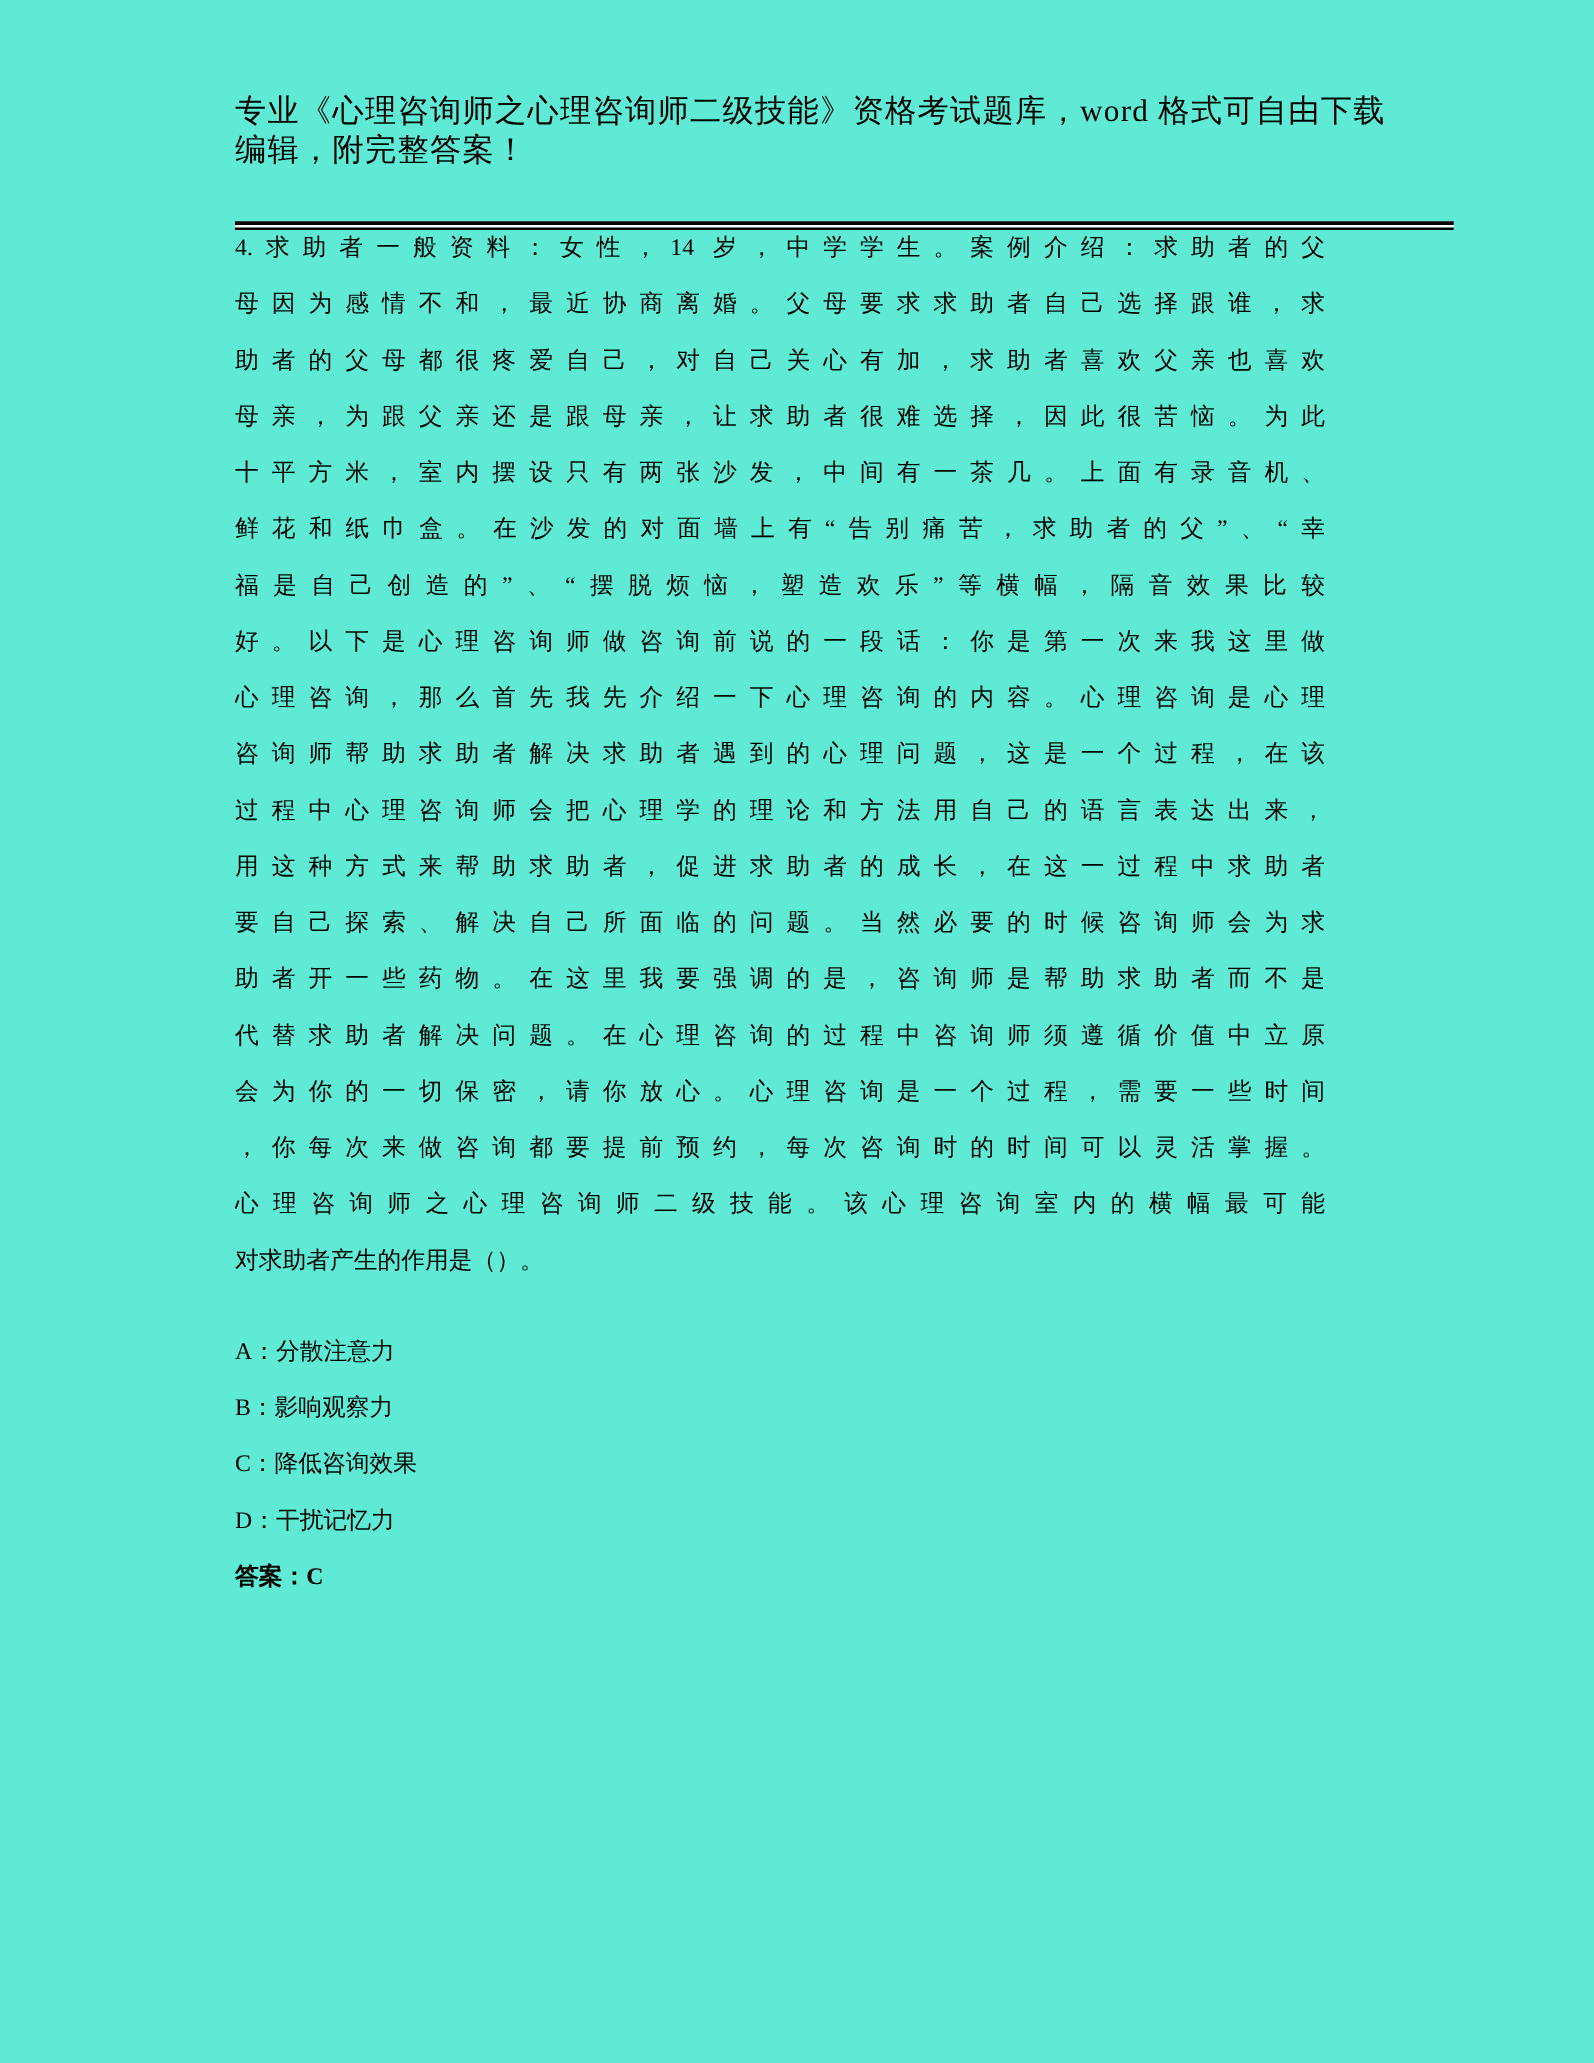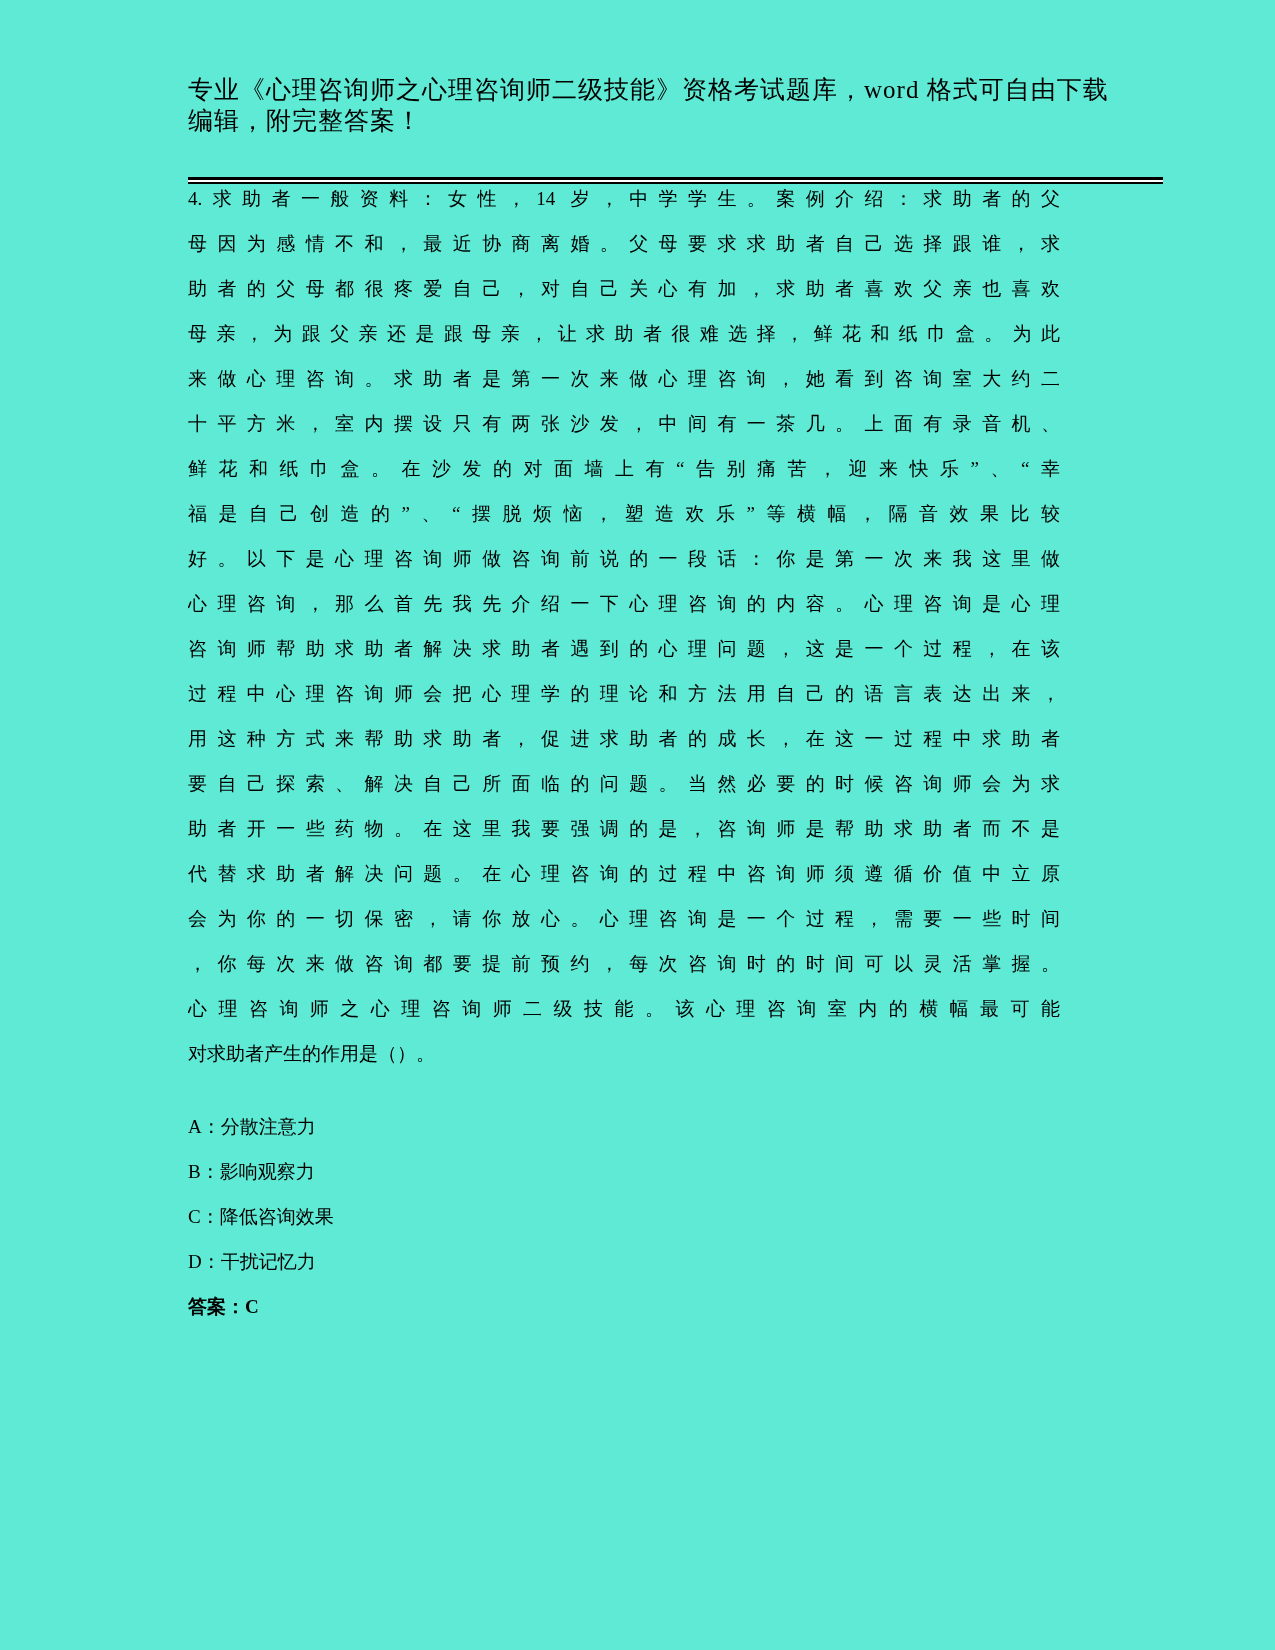--- a/index.html
+++ b/index.html
@@ -99,24 +99,23 @@
     </div>
 
   <div class="header-divider"></div>
 
   <div class="content">
 
     <div class="para">
         <div class="para-line">4.求助者一般资料：女性，14 岁，中学学生。案例介绍：求助者的父</div>
         <div class="para-line">母因为感情不和，最近协商离婚。父母要求求助者自己选择跟谁，求</div>
         <div class="para-line">助者的父母都很疼爱自己，对自己关心有加，求助者喜欢父亲也喜欢</div>
-        <div class="para-line">母亲，为跟父亲还是跟母亲，让求助者很难选择，鲜花和纸巾盒。为此</div>
-        <div class="para-line">来做心理咨询。求助者是第一次来做心理咨询，她看到咨询室大约二</div>
+        <div class="para-line">母亲，为跟父亲还是跟母亲，让求助者很难选择，因此很苦恼。为此</div>
         <div class="para-line">十平方米，室内摆设只有两张沙发，中间有一茶几。上面有录音机、</div>
-        <div class="para-line">鲜花和纸巾盒。在沙发的对面墙上有“告别痛苦，迎来快乐”、“幸</div>
+        <div class="para-line">鲜花和纸巾盒。在沙发的对面墙上有“告别痛苦，求助者的父”、“幸</div>
         <div class="para-line">福是自己创造的”、“摆脱烦恼，塑造欢乐”等横幅，隔音效果比较</div>
         <div class="para-line">好。以下是心理咨询师做咨询前说的一段话：你是第一次来我这里做</div>
         <div class="para-line">心理咨询，那么首先我先介绍一下心理咨询的内容。心理咨询是心理</div>
         <div class="para-line">咨询师帮助求助者解决求助者遇到的心理问题，这是一个过程，在该</div>
         <div class="para-line">过程中心理咨询师会把心理学的理论和方法用自己的语言表达出来，</div>
         <div class="para-line">用这种方式来帮助求助者，促进求助者的成长，在这一过程中求助者</div>
         <div class="para-line">要自己探索、解决自己所面临的问题。当然必要的时候咨询师会为求</div>
         <div class="para-line">助者开一些药物。在这里我要强调的是，咨询师是帮助求助者而不是</div>
         <div class="para-line">代替求助者解决问题。在心理咨询的过程中咨询师须遵循价值中立原</div>
         <div class="para-line">会为你的一切保密，请你放心。心理咨询是一个过程，需要一些时间</div>

